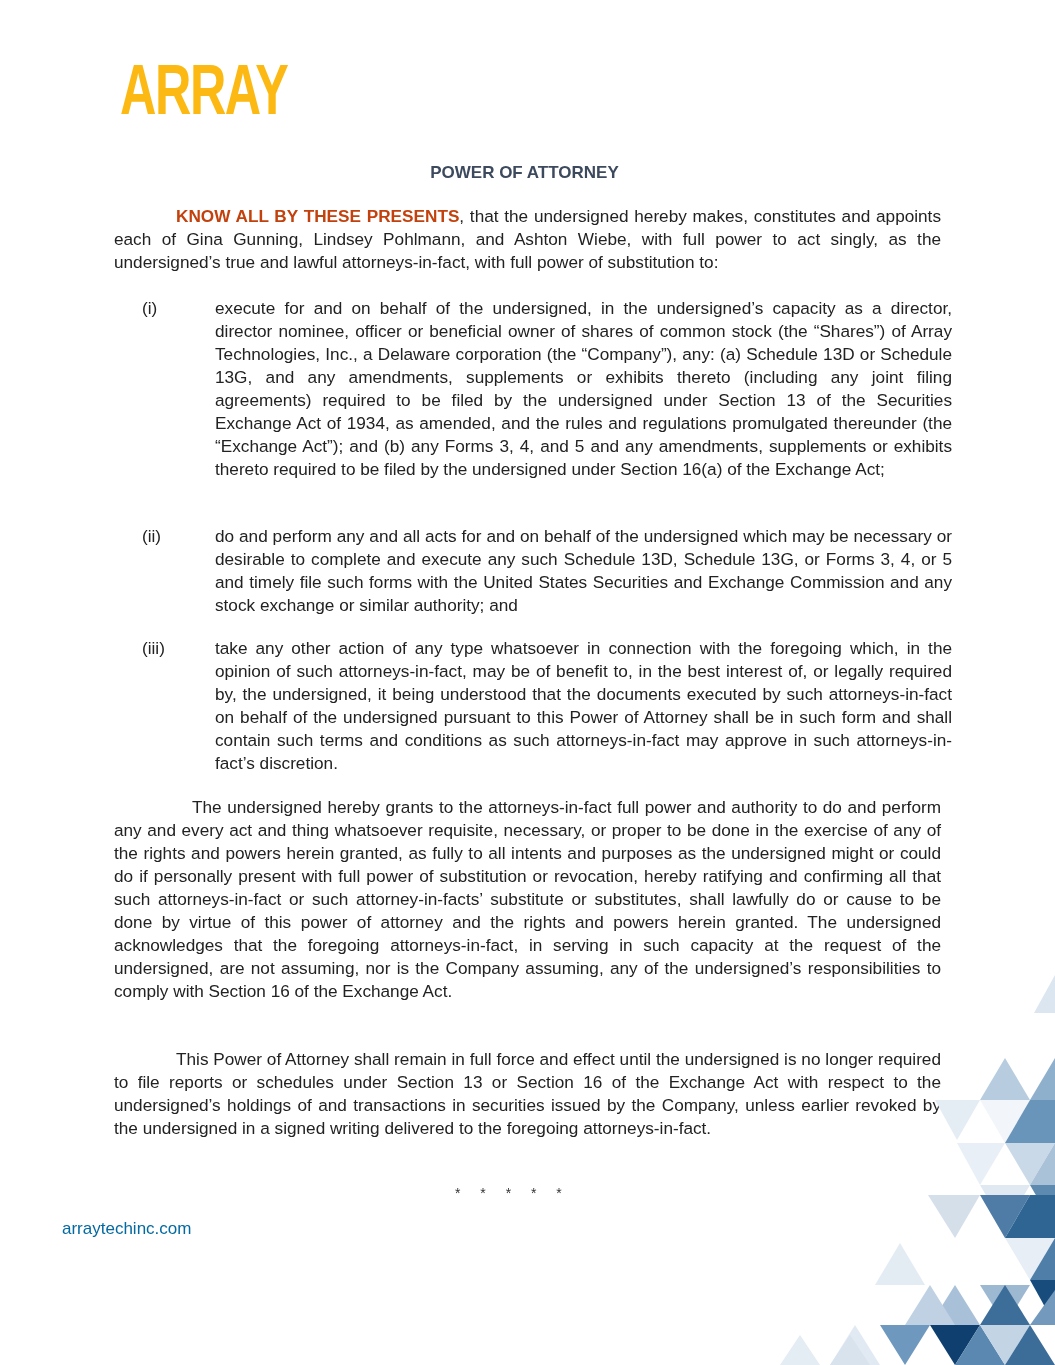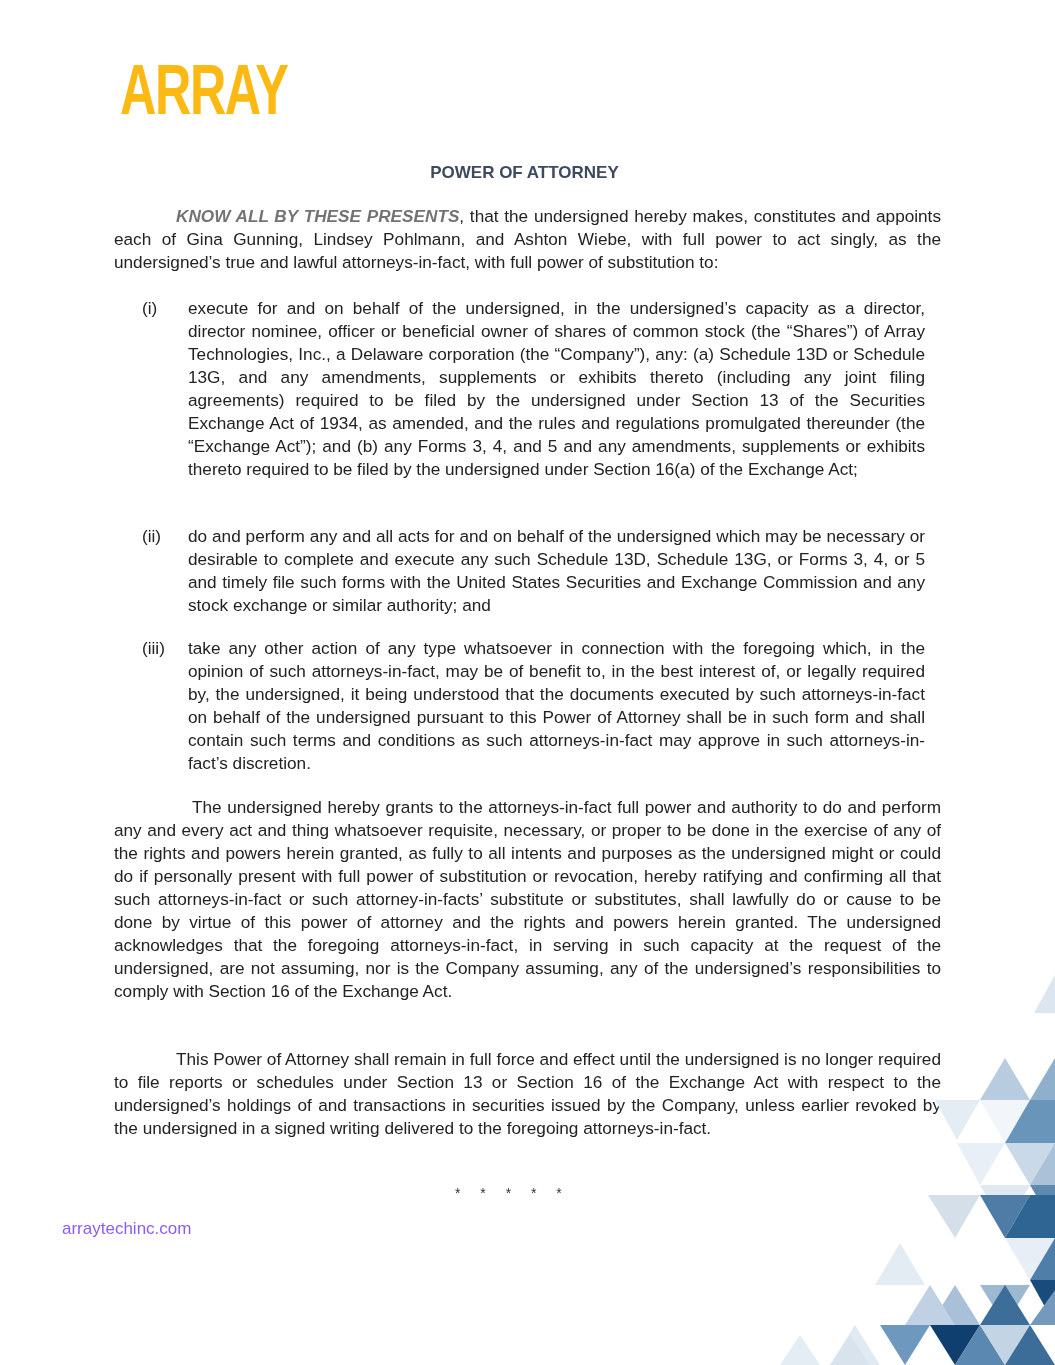--- a/index.html
+++ b/index.html
@@ -14,32 +14,32 @@
   .title {
     position: absolute; left: 0; width: 1049px; top: 163px; text-align: center;
     font-family: "Liberation Sans", sans-serif; font-weight: bold; font-size: 17px;
     color: #3D4A5E;
   }
   .body-text {
     font-family: "Liberation Sans", sans-serif; font-size: 17.2px; line-height: 23px;
     color: #222222; text-align: justify; text-align-last: left;
   }
   .para { position: absolute; left: 114px; width: 827px; }
-  .lead { font-weight: bold; color: #737373; font-style: italic; }
+  .lead { font-weight: bold; color: #c2410c; }
   .item { position: absolute; left: 114px; width: 827px; }
   .item .num { position: absolute; left: 28px; top: 0; }
-  .item .txt { position: absolute; left: 74px; width: 737px; }
+  .item .txt { position: absolute; left: 101px; width: 737px; }
   .stars {
     position: absolute; left: 455px; top: 1185px; width: 150px;
     font-family: "Liberation Sans", sans-serif; font-size: 14px; color: #333;
     word-spacing: 16px;
   }
   .footer-url {
     position: absolute; left: 62px; top: 1219px;
-    font-family: "Liberation Sans", sans-serif; font-size: 17px; color: #8b5cf6;
+    font-family: "Liberation Sans", sans-serif; font-size: 17px; color: #0369a1;
   }
   .decor { position: absolute; left: 0; top: 0; width: 1055px; height: 1365px; pointer-events: none; }
 </style>
 </head>
 <body>
 
 <div class="page">
 
   <div class="logo">ARRAY</div>
 

